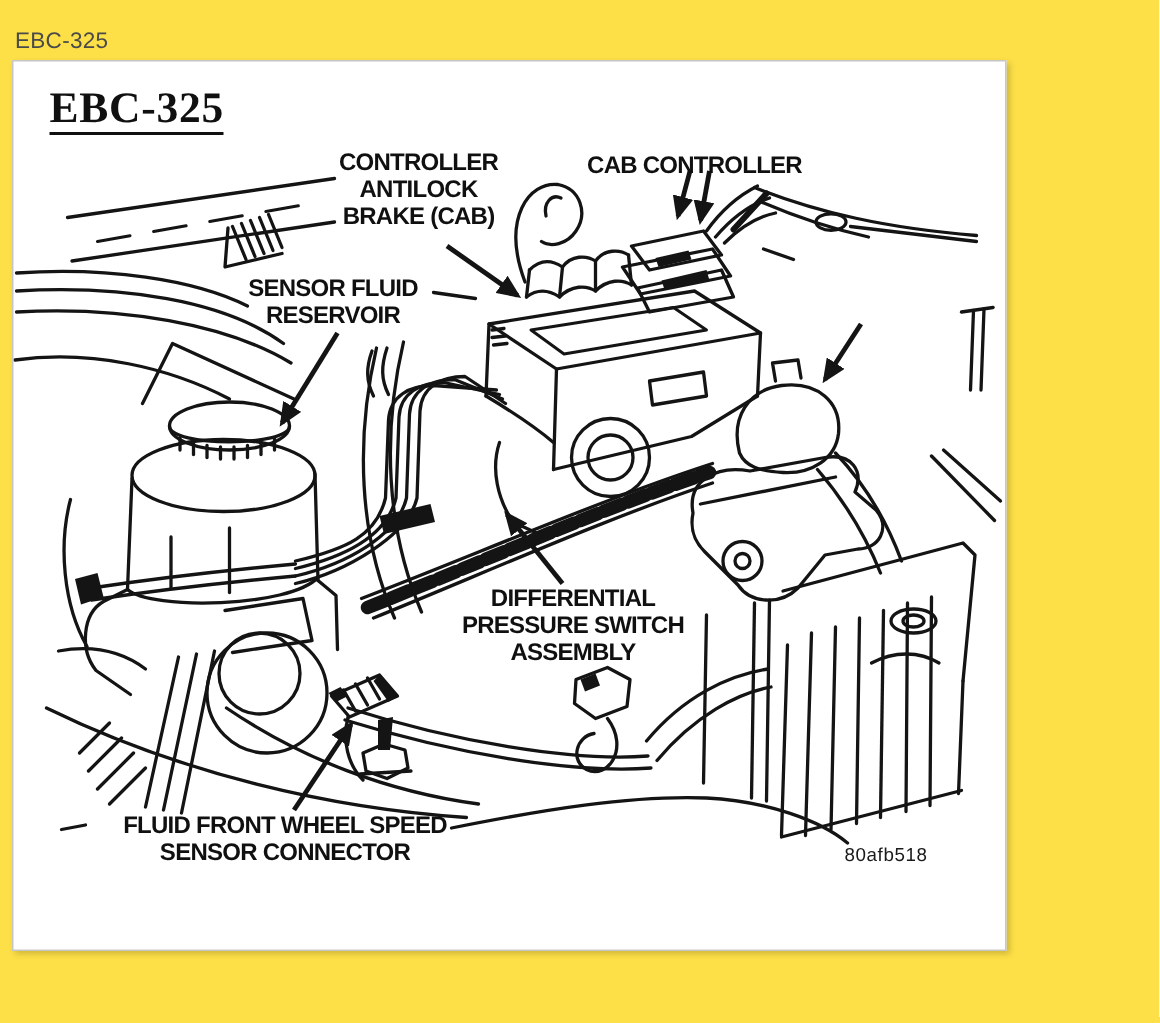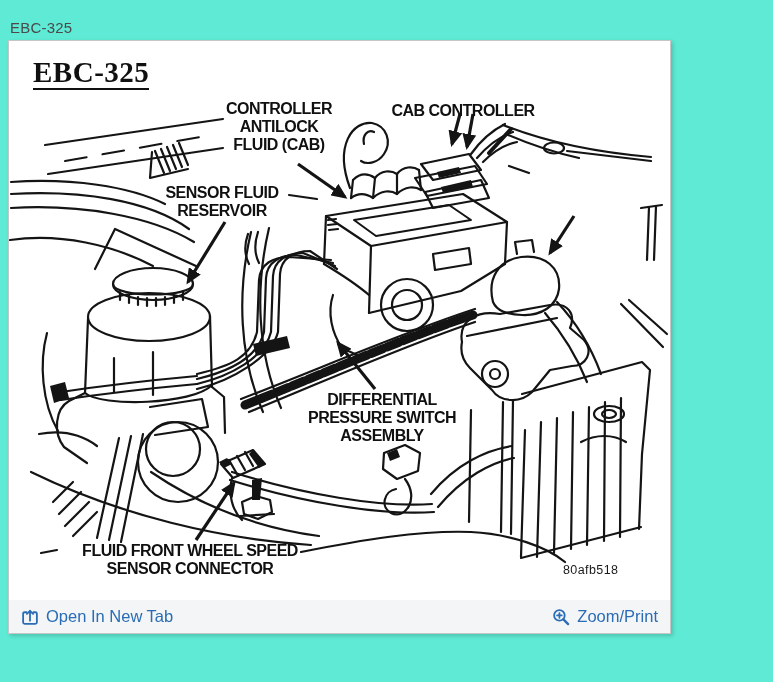--- a/index.html
+++ b/index.html
@@ -1,18 +1,18 @@
 <!DOCTYPE html>
 <html style="--link: #2a6cb5; --footer-bg: #f3f5f7; --card-border: #c6c6c6; --breadcrumb-text: #4a4a4a; --ink: #141414;"><head>
 <meta charset="utf-8">
 <style>
   * { margin:0; padding:0; box-sizing:border-box; }
   html,body { width:773px; height:682px; background:#ffffff; overflow:hidden;
               font-family:"Liberation Sans", sans-serif; }
-  .page { position:relative; width:773px; height:682px; background:#5eead4; }
+  .page { position:relative; width:773px; height:682px; background:#fde047; }
 
   .breadcrumb { position:absolute; left:10px; top:19px; font-size:15px;
                 color:var(--breadcrumb-text,#4a4a4a); letter-spacing:.2px; }
 
   .card { position:absolute; left:8px; top:40px; width:663px; height:594px;
           background:#fff; border:1px solid var(--card-border,#c6c6c6);
           box-shadow:2px 2px 4px rgba(0,0,0,.18); }
 
   .fig-title { position:absolute; left:24px; top:16px; font-family:"Liberation Serif", serif;
                font-weight:700; font-size:29px; color:#101010; letter-spacing:.5px;
@@ -224,49 +224,27 @@
         <line x1="224" y1="221" x2="187" y2="281" marker-end="url(#ah)"></line>
         <line x1="374" y1="388" x2="337" y2="342" marker-end="url(#ah)"></line>
         <line x1="195" y1="539" x2="233" y2="482" marker-end="url(#ah)"></line>
       </g>
     </svg>
 
     <div class="fig-title">EBC-325</div>
 
     <div class="dlabel" style="left:190px; top:59px;  width:160px;">CONTROLLER
 ANTILOCK
-FLUID (CAB)</div>
+BRAKE (CAB)</div>
     <div class="dlabel" style="left:364px; top:61px;  width:180px;">CAB CONTROLLER</div>
     <div class="dlabel" style="left:142px; top:143px; width:142px;">SENSOR FLUID
 RESERVOIR</div>
     <div class="dlabel" style="left:272px; top:350px; width:202px;">DIFFERENTIAL
 PRESSURE SWITCH
 ASSEMBLY</div>
     <div class="dlabel" style="left:42px;  top:501px; width:278px;">FLUID FRONT WHEEL SPEED
 SENSOR CONNECTOR</div>
 
     <div class="figcode">80afb518</div>
 
-    <div class="toolbar">
-      <a class="tlink">
-        <span>
-          <svg width="18" height="18" viewBox="0 0 17 17" fill="none" stroke="#2a6cb5" stroke-width="1.7" stroke-linecap="round" stroke-linejoin="round">
-            <path d="M 5.2,4 H 3.5 A 1.5,1.5 0 0 0 2,5.5 V 13.5 A 1.5,1.5 0 0 0 3.5,15 H 13.5 A 1.5,1.5 0 0 0 15,13.5 V 5.5 A 1.5,1.5 0 0 0 13.5,4 H 11.8"></path>
-            <path d="M 8.5,12 V 3"></path>
-            <path d="M 5.6,5.6 L 8.5,2.6 L 11.4,5.6"></path>
-          </svg>
-        </span>
-        <span>Open In New Tab</span>
-      </a>
-      <a class="tlink">
-        <span>
-          <svg width="18" height="18" viewBox="0 0 17 17" fill="none" stroke="#2a6cb5" stroke-width="1.7" stroke-linecap="round">
-            <circle cx="7" cy="7" r="5"></circle>
-            <path d="M 7,4.8 V 9.2 M 4.8,7 H 9.2"></path>
-            <path d="M 10.8,10.8 L 15.2,15.2" stroke-width="2.2"></path>
-          </svg>
-        </span>
-        <span>Zoom/Print</span>
-      </a>
-    </div>
 
   </div>
 </div>
 
 </body></html>

